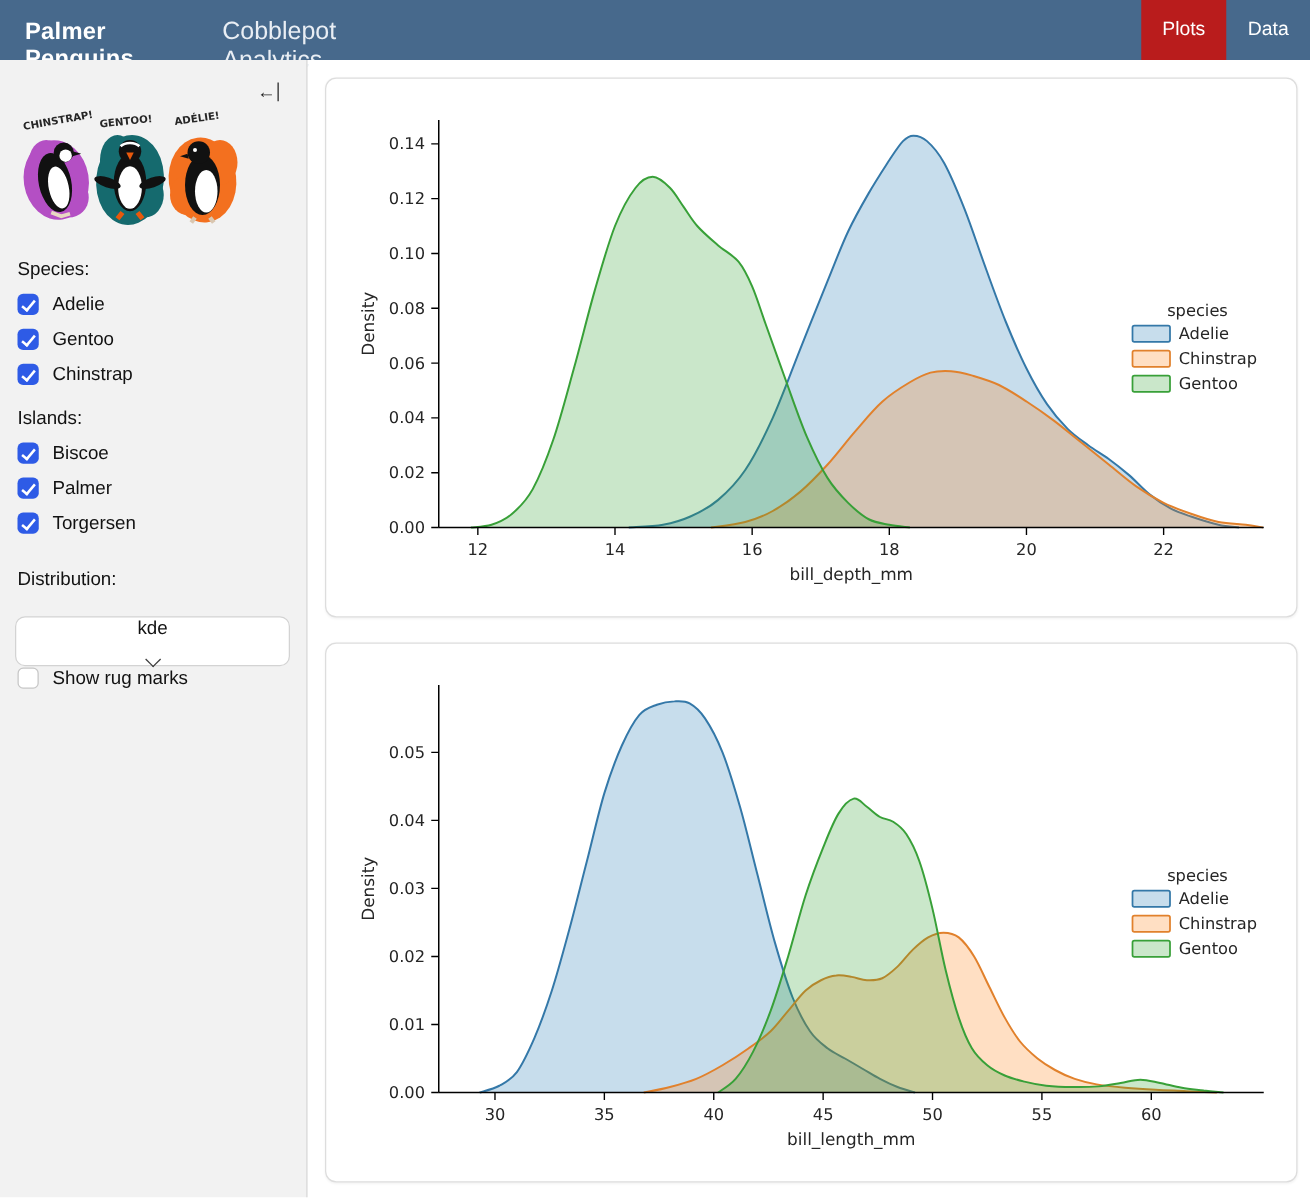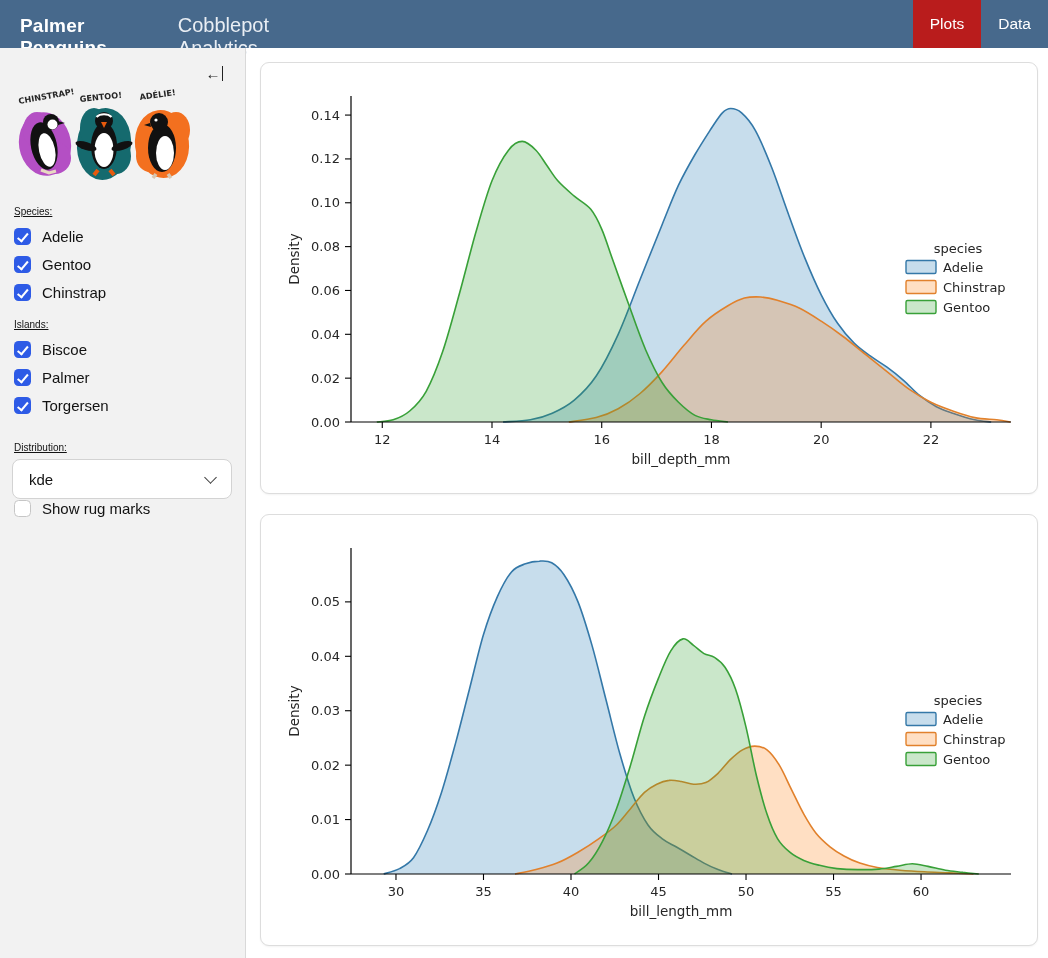--- a/index.html
+++ b/index.html
@@ -18,31 +18,31 @@
   .tab.active { background:#b91c1c; }
 
   
   .sidebar { position:absolute; top:48px; left:0; width:246px; height:910px;
     background:#f2f2f2; border-right:1px solid #d9d9d9; padding:14px 12px 0 12px; color:#121212; }
   .collapse-btn { position:absolute; top:16px; right:22px; display:flex; align-items:center;
     color:#222; cursor:pointer; height:18px; }
   .collapse-btn .arrow { font-size:15px; line-height:15px; }
   .collapse-btn .bar { width:1.5px; height:15px; background:#222; margin-left:1px; }
   .artwork { margin:26px 0 10px 0; }
-  .group-label { font-size:10px; margin:18px 0 4px 2px;text-decoration:underline; }
+  .group-label { font-size:15px; margin:18px 0 4px 2px; }
   .check-row { display:flex; align-items:center; margin:11px 0 11px 2px; }
   .cb { width:17px; height:17px; border-radius:4.5px; position:relative; flex:0 0 17px; }
   .cb.checked { background:#2e5be6; }
   .cb.unchecked { background:#fff; border:1px solid #c6c6c6; }
   .cb.checked::after { content:""; position:absolute; left:5.6px; top:2.6px; width:4px; height:8.5px;
     border:solid #fff; border-width:0 2px 2px 0; transform:rotate(40deg); }
   .check-row label { font-size:15px; margin-left:11px; }
-  .select-box { margin-top:6px; width:220px; height:40px; background:#fff; border:1px solid #d3d3d3;
+  .select-box { margin-top:21px; width:220px; height:40px; background:#fff; border:1px solid #d3d3d3;
     border-radius:8px; display:flex; align-items:center; justify-content:space-between;
-    padding:0 16px; font-size:15px; cursor:pointer; }
+    padding:0 16px; font-size:15px; cursor:pointer;flex-direction:column; }
   .chev { width:9px; height:9px; border-right:1.8px solid #3c3c3c; border-bottom:1.8px solid #3c3c3c;
     transform:rotate(45deg); margin-top:-4px; }
   .rug-row { margin-top:1px; }
   .footer-note { margin-top:34px; font-size:15px; line-height:1.55; color:#141414; width:200px; }
   .footer-note a { color:#2a66e8; text-decoration:underline; cursor:pointer; }
 
   
   .main { position:absolute; top:48px; left:247px; width:801px; height:910px; background:#fff; }
   .card { position:absolute; left:13px; width:778px; height:432px; background:#fff;
     border:1px solid #ddd; border-radius:9px; box-shadow:0 1px 2px rgba(0,0,0,0.05); padding:8px; }

